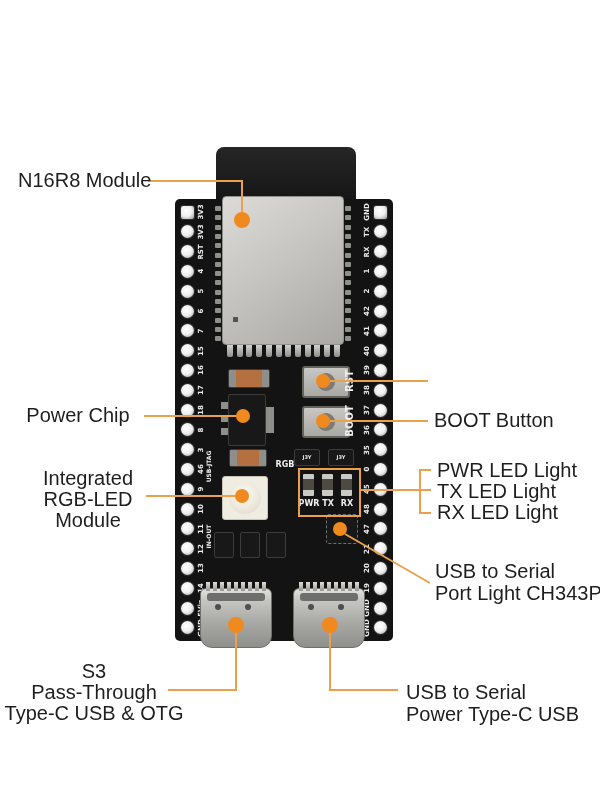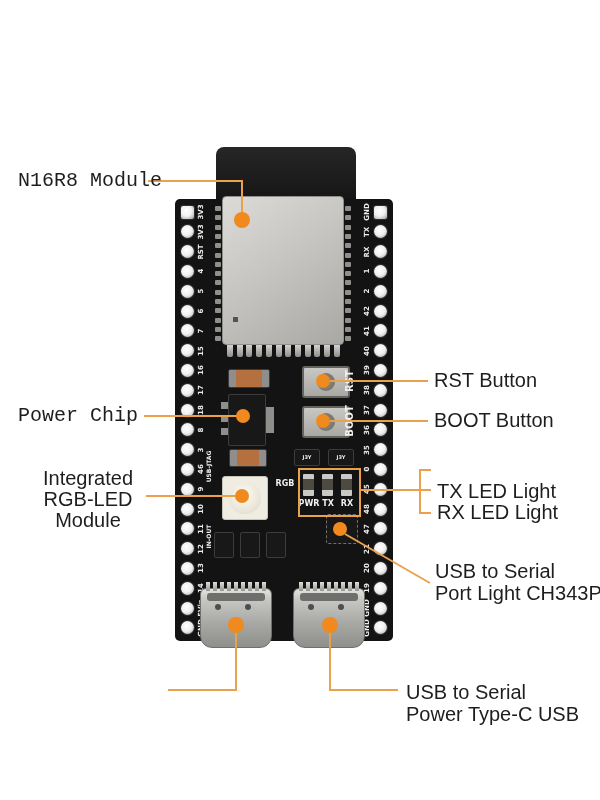--- a/index.html
+++ b/index.html
@@ -55,21 +55,21 @@
   .usbc{position:absolute;top:588px;width:70px;height:58px;z-index:4;
         background:linear-gradient(180deg,#e3e3e1 0%,#c7c7c4 18%,#a7a7a4 60%,#8f8f8c 100%);
         border:1px solid #6f6f6d;border-radius:6px 6px 12px 12px;}
   .usbc .lip{position:absolute;left:6px;right:6px;top:4px;height:8px;background:#6e6e6c;border-radius:3px;}
   
   .line{position:absolute;height:2px;background:var(--line);z-index:6;}
   .vline{position:absolute;width:2px;background:var(--line);z-index:6;}
   .box{position:absolute;border:2px solid var(--line);z-index:6;background:transparent;}
   .dot{position:absolute;border-radius:50%;background:var(--dot);z-index:7;}
   .lbl{position:absolute;font-size:20px;line-height:21px;color:var(--label);z-index:7;white-space:nowrap;}
-  .lbl.right{text-align:left;font-family:Liberation Mono, monospace;}
+  .lbl.right{text-align:center;}
   .lbl.center{text-align:center;white-space:normal;}
 </style>
 </head>
 <body>
 
 <div id="stage">
 
 
   <div class="antenna"></div>
   <div class="pcb"></div>
@@ -94,21 +94,21 @@
   <div class="pad" style="left:221px;top:428px;width:8px;height:7px;"></div>
   <div class="pad" style="left:263px;top:407px;width:11px;height:26px;"></div>
   <div class="chip" style="left:228px;top:394px;width:36px;height:50px;"></div>
 
   <div class="silk" style="left:186px;top:462px;width:44px;height:9px;line-height:9px;font-size:6px;transform:rotate(-90deg);">USB-JTAG</div>
   <div class="silk" style="left:188px;top:532px;width:40px;height:9px;line-height:9px;font-size:6px;transform:rotate(-90deg);">IN-OUT</div>
 
   <div class="rgbled">
       <div class="lens"></div>
     </div>
-  <div class="silk" style="left:271px;top:479px;width:28px;height:10px;line-height:10px;font-size:8px;">RGB</div>
+  <div class="silk" style="left:271px;top:460px;width:28px;height:10px;line-height:10px;font-size:8px;">RGB</div>
 
   <div class="chip" style="left:294px;top:449px;width:24px;height:15px;">
     <span class="silk" style="position:static;font-size:5px;display:block;line-height:15px;">J3Y</span>
   </div>
   <div class="chip" style="left:328px;top:449px;width:24px;height:15px;">
     <span class="silk" style="position:static;font-size:5px;display:block;line-height:15px;">J3Y</span>
   </div>
 
   <div class="led" style="left:303px;top:474px;"></div>
   <div class="led" style="left:322px;top:474px;"></div>
@@ -130,21 +130,20 @@
       <div class="lip"></div>
     </div>
 
   <div class="lbl right" style="left:18px;top:170px;width:126px;">N16R8 Module</div>
   <div class="line" style="left:148px;top:180px;width:94px;"></div>
   <div class="vline" style="left:241px;top:180px;height:36px;"></div>
   <div class="dot" style="left:234px;top:212px;width:16px;height:16px;"></div>
 
   <div class="dot" style="left:316px;top:374px;width:14px;height:14px;"></div>
   <div class="line" style="left:330px;top:380px;width:98px;"></div>
-  <div class="lbl" style="left:434px;top:370px;">RST Button</div>
 
   <div class="dot" style="left:316px;top:414px;width:14px;height:14px;"></div>
   <div class="line" style="left:330px;top:420px;width:98px;"></div>
   <div class="lbl right" style="left:18px;top:405px;width:120px;">Power Chip</div>
 
   <div class="lbl" style="left:434px;top:410px;">BOOT Button</div>
   <div class="line" style="left:144px;top:415px;width:94px;"></div>
   <div class="dot" style="left:236px;top:409px;width:14px;height:14px;"></div>
 
   <div class="lbl center" style="left:30px;top:468px;width:116px;">
@@ -154,33 +153,39 @@
   </div>
   <div class="line" style="left:146px;top:495px;width:90px;"></div>
   <div class="dot" style="left:235px;top:489px;width:14px;height:14px;"></div>
 
   <div class="box" style="left:298px;top:468px;width:59px;height:45px;"></div>
   <div class="line" style="left:361px;top:489px;width:58px;"></div>
   <div class="vline" style="left:419px;top:469px;height:45px;"></div>
   <div class="line" style="left:419px;top:469px;width:12px;"></div>
   <div class="line" style="left:419px;top:489px;width:12px;"></div>
   <div class="line" style="left:419px;top:512px;width:12px;"></div>
+  <div class="lbl" style="left:437px;top:460px;">PWR LED Light</div>
   <div class="lbl" style="left:437px;top:502px;">RX LED Light</div>
   <div class="lbl" style="left:437px;top:481px;">TX LED Light</div>
 
   <div class="dot" style="left:333px;top:522px;width:14px;height:14px;"></div>
   <div class="line" style="left:345px;top:533px;width:98px;transform:rotate(30deg);transform-origin:0 50%;"></div>
   <div class="lbl" style="left:435px;top:560px;line-height:22px;">
     <div>USB to Serial</div>
     <div>Port Light CH343P</div>
   </div>
 
   <div class="dot" style="left:228px;top:617px;width:16px;height:16px;"></div>
   <div class="vline" style="left:235px;top:630px;height:61px;"></div>
   <div class="line" style="left:168px;top:689px;width:69px;"></div>
+  <div class="lbl center" style="left:0px;top:661px;width:188px;">
+    <div>S3</div>
+    <div>Pass-Through</div>
+    <div>Type-C USB &amp; OTG</div>
+  </div>
 
   <div class="dot" style="left:322px;top:617px;width:16px;height:16px;"></div>
   <div class="vline" style="left:329px;top:630px;height:61px;"></div>
   <div class="line" style="left:330px;top:689px;width:68px;"></div>
   <div class="lbl" style="left:406px;top:681px;line-height:22px;">
     <div>USB to Serial</div>
     <div>Power Type-C USB</div>
   </div>
 
 <div class="hole sq" style="left: 181px; top: 205.5px;"></div>

